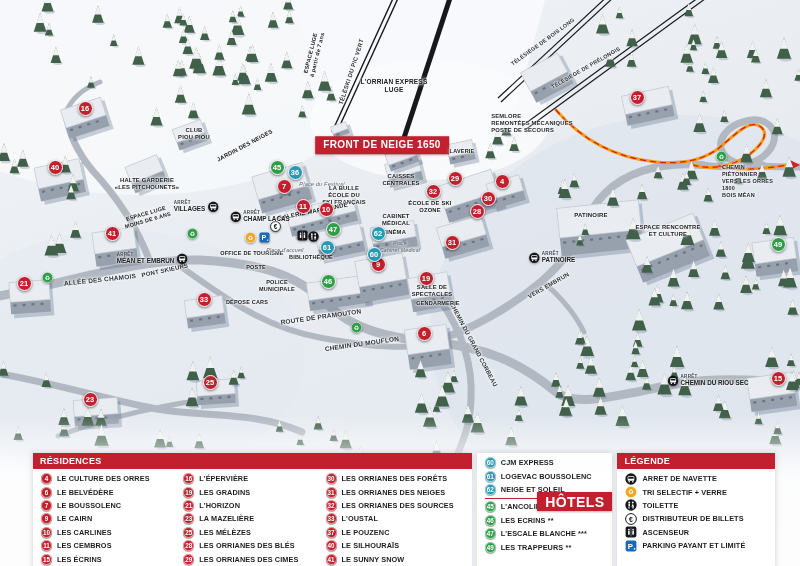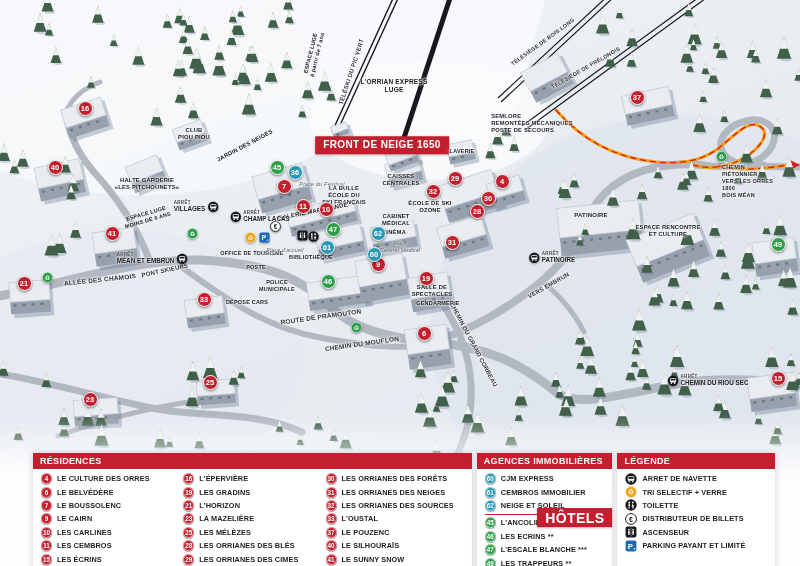--- a/index.html
+++ b/index.html
@@ -1655,29 +1655,28 @@
               <span class="ltxt">LE SILHOURAÏS</span>
             </div>
             <div class="lrow">
               <span class="lnum residence">41</span>
               <span class="ltxt">LE SUNNY SNOW</span>
             </div>
           </div>
         </div>
     </div>
     <div class="panel p-ag">
-      <div class="hdr">AGENCES IMMOBILIÈRES</div>
       <div class="cols" id="ag-col">
           <div class="lrow">
             <span class="lnum agency">60</span>
             <span class="ltxt">CJM EXPRESS</span>
           </div>
           <div class="lrow">
             <span class="lnum agency">61</span>
-            <span class="ltxt">CEMBROS IMMOBILIER</span>
+            <span class="ltxt">LOGEVAC BOUSSOLENC</span>
           </div>
           <div class="lrow">
             <span class="lnum agency">62</span>
             <span class="ltxt">NEIGE ET SOLEIL</span>
           </div>
           <div class="hotels-split">
             <div class="hotels-tag">HÔTELS</div>
             <div class="lrow">
               <span class="lnum hotel">45</span>
               <span class="ltxt">L'ANCOLIE **</span>

